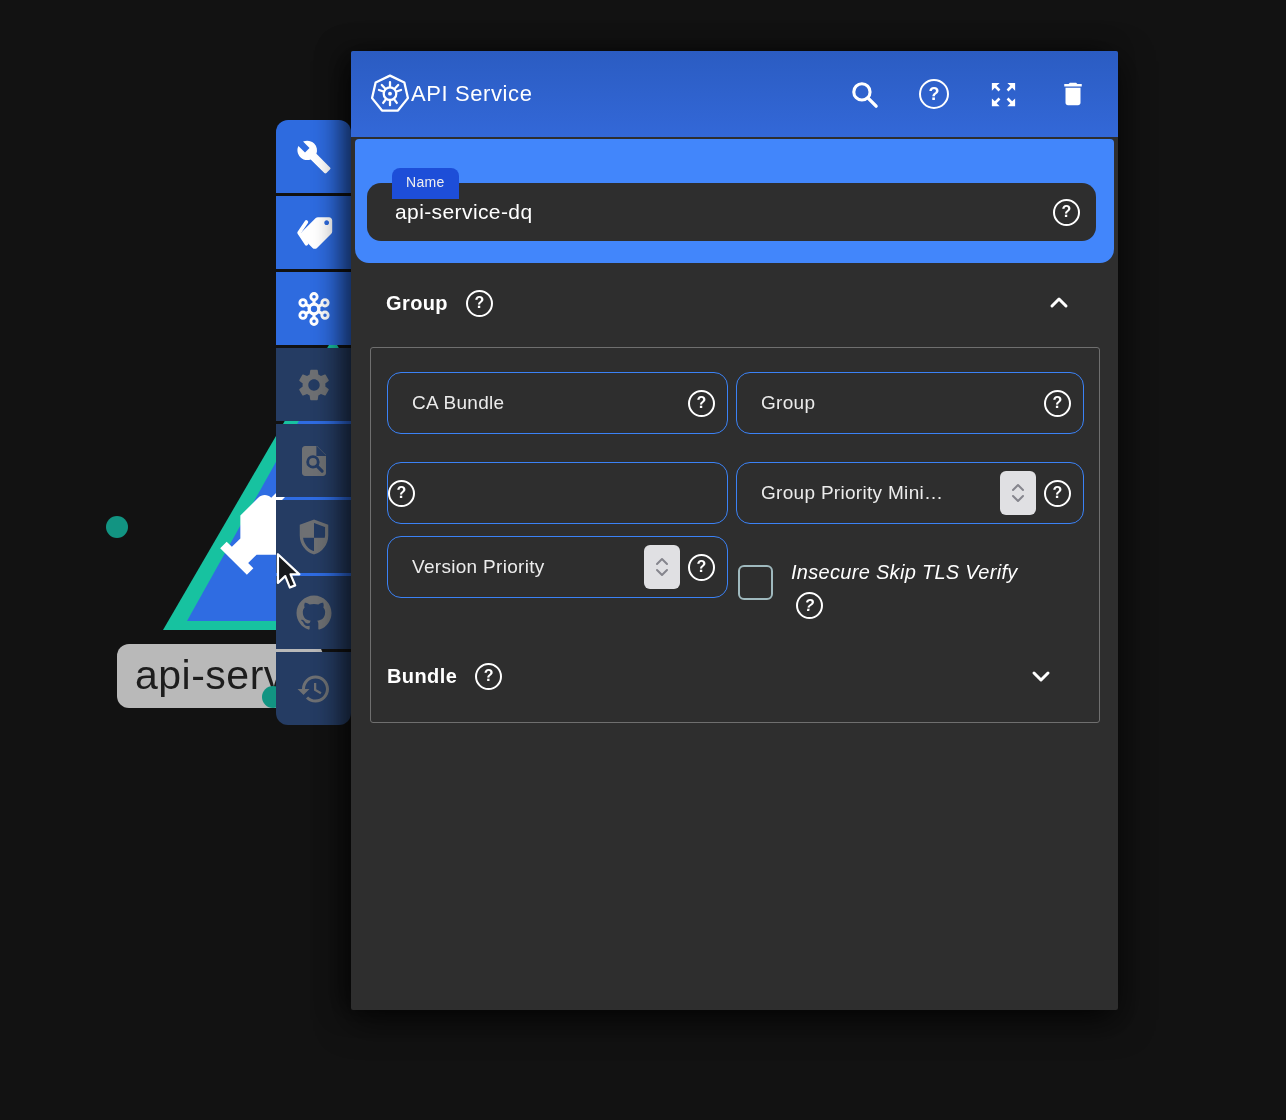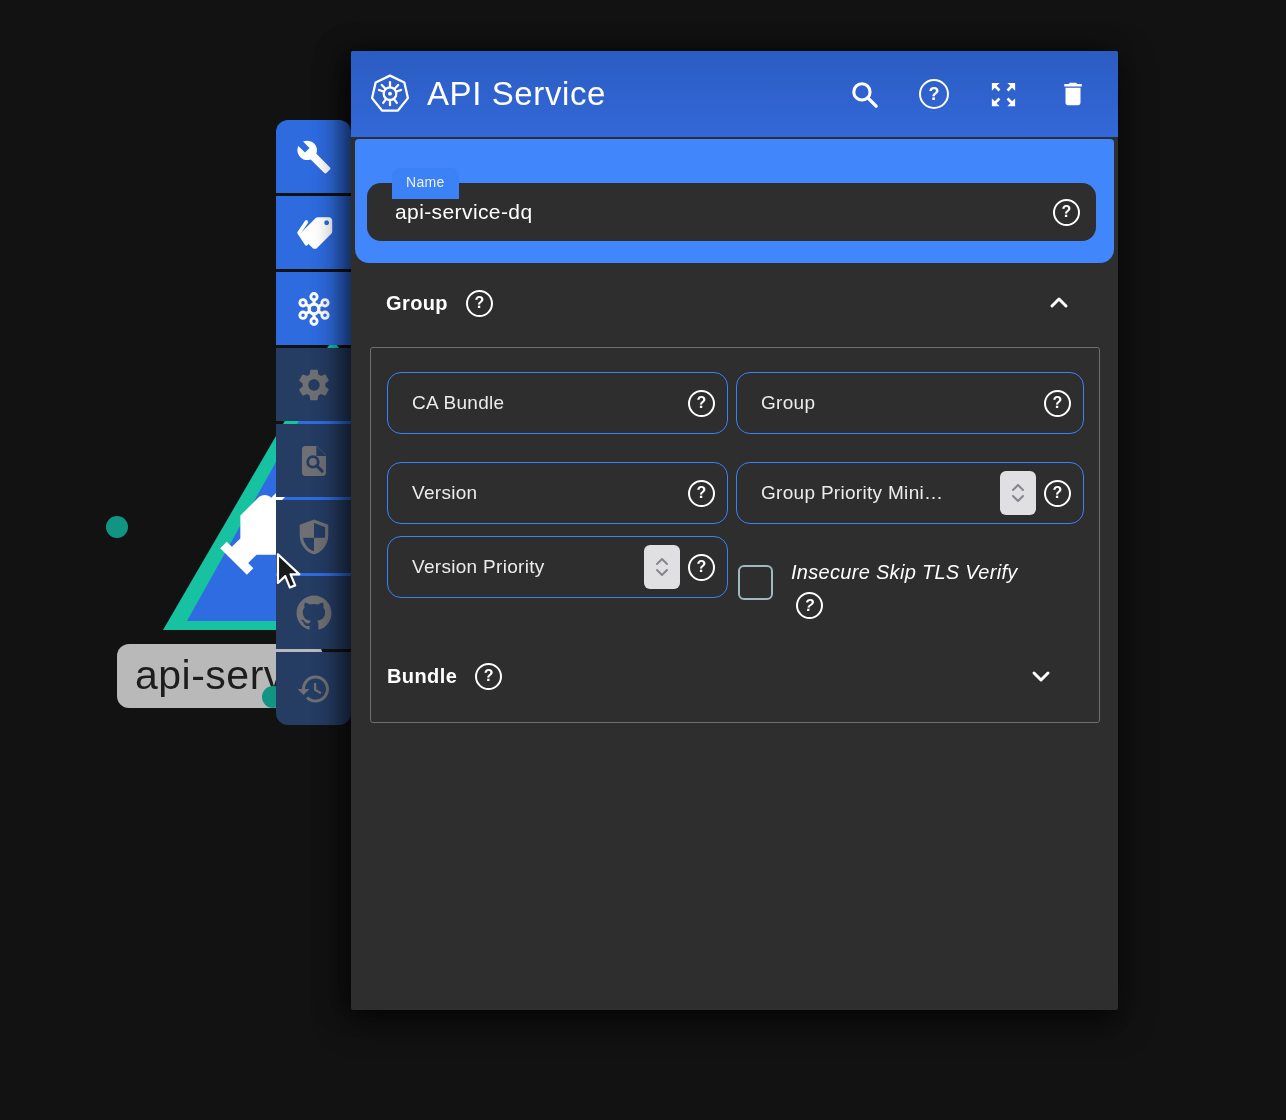--- a/index.html
+++ b/index.html
@@ -43,21 +43,21 @@
     position:absolute; left:351px; top:51px; width:767px; height:959px;
     background:#2e2e2e; z-index:10; border-radius:2px;
     box-shadow:0 10px 34px rgba(0,0,0,.65), -10px 0 26px rgba(0,0,0,.4);
   }
   .panel-header {
     position:absolute; left:0; top:0; right:0; height:86px;
     background:linear-gradient(180deg,#2b5cc2 0%,#3368d8 100%);
     display:flex; align-items:center; padding:0 30px 0 18px;
     border-radius:2px 2px 0 0;
   }
-  .panel-title { color:#fff; font-size:33px; letter-spacing:0.6px; margin-left:16px; }
+  .panel-title { color:#fff; font-size:22px; letter-spacing:0.6px; }
   .hdr-icons { margin-left:auto; display:flex; align-items:center; gap:39px; }
   .icon-btn { background:none; border:none; cursor:pointer; display:flex; align-items:center; justify-content:center; padding:0; }
 
   .help {
     width:27px; height:27px; border:2.5px solid #fff; border-radius:50%;
     color:#fff; font-weight:bold; font-size:16px; line-height:1;
     display:inline-flex; align-items:center; justify-content:center; flex:none;
     background:transparent; cursor:pointer;
   }
   .help.big { width:30px; height:30px; font-size:18px; }
@@ -67,21 +67,21 @@
     position:absolute; left:4px; right:4px; top:88px; height:124px;
     background:#4286fb; border-radius:4px 4px 14px 14px;
   }
   .name-box {
     position:absolute; left:12px; right:18px; top:44px; height:58px;
     background:#2e2e2e; border-radius:14px;
     display:flex; align-items:center;
   }
   .name-tab {
     position:absolute; top:-15px; left:25px; height:31px;
-    background:#3b82f6; border-radius:8px 8px 0 0;
+    background:#1d4ed8; border-radius:8px 8px 0 0;
     color:#efefef; font-size:14px; line-height:28px; padding:0 14px;
     letter-spacing:0.3px;
   }
   .name-box input {
     flex:1; min-width:0; background:none; border:none; outline:none;
     color:#fff; font-size:21px; padding-left:28px; letter-spacing:0.4px;
     font-family:"Liberation Sans", sans-serif;
   }
   .name-box .help { margin-right:16px; }
 
@@ -303,21 +303,20 @@
       <input type="text" placeholder="CA Bundle" style="">
       <span class="help">?</span>
     </div>
 
     <div class="field f-right r1">
       <input type="text" placeholder="Group" style="">
       <span class="help">?</span>
     </div>
 
     <div class="field f-left r2">
-      <input type="text" placeholder="Version" style="">
       <span class="help">?</span>
     </div>
 
     <div class="field f-right r2">
       <input type="text" placeholder="Group Priority Mini…" style="">
       <span class="spinner">
         <svg width="18" height="28" viewBox="0 0 18 28">
           <polyline points="4,11 9,6 14,11" fill="none" stroke="#85858d" stroke-width="2" stroke-linecap="round" stroke-linejoin="round"></polyline>
           <polyline points="4,17 9,22 14,17" fill="none" stroke="#85858d" stroke-width="2" stroke-linecap="round" stroke-linejoin="round"></polyline>
         </svg>

